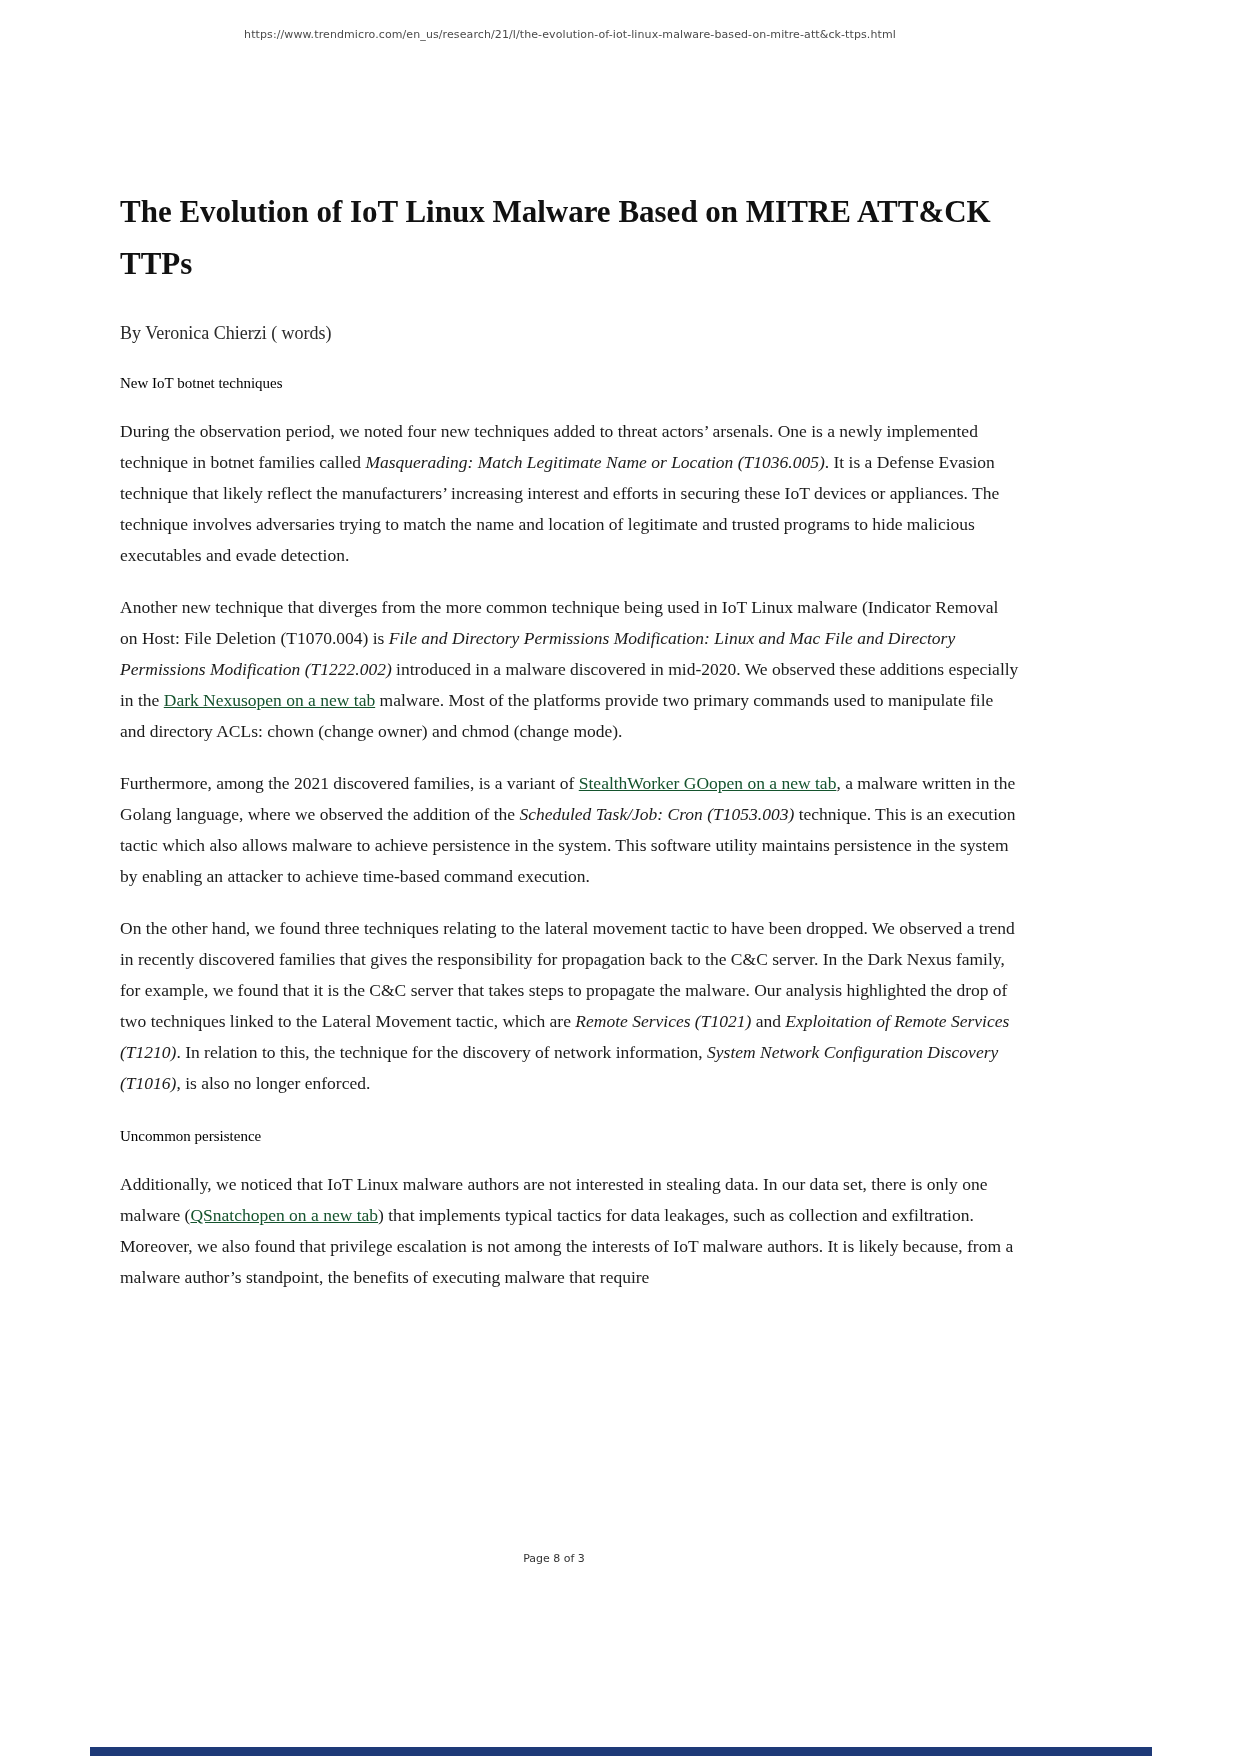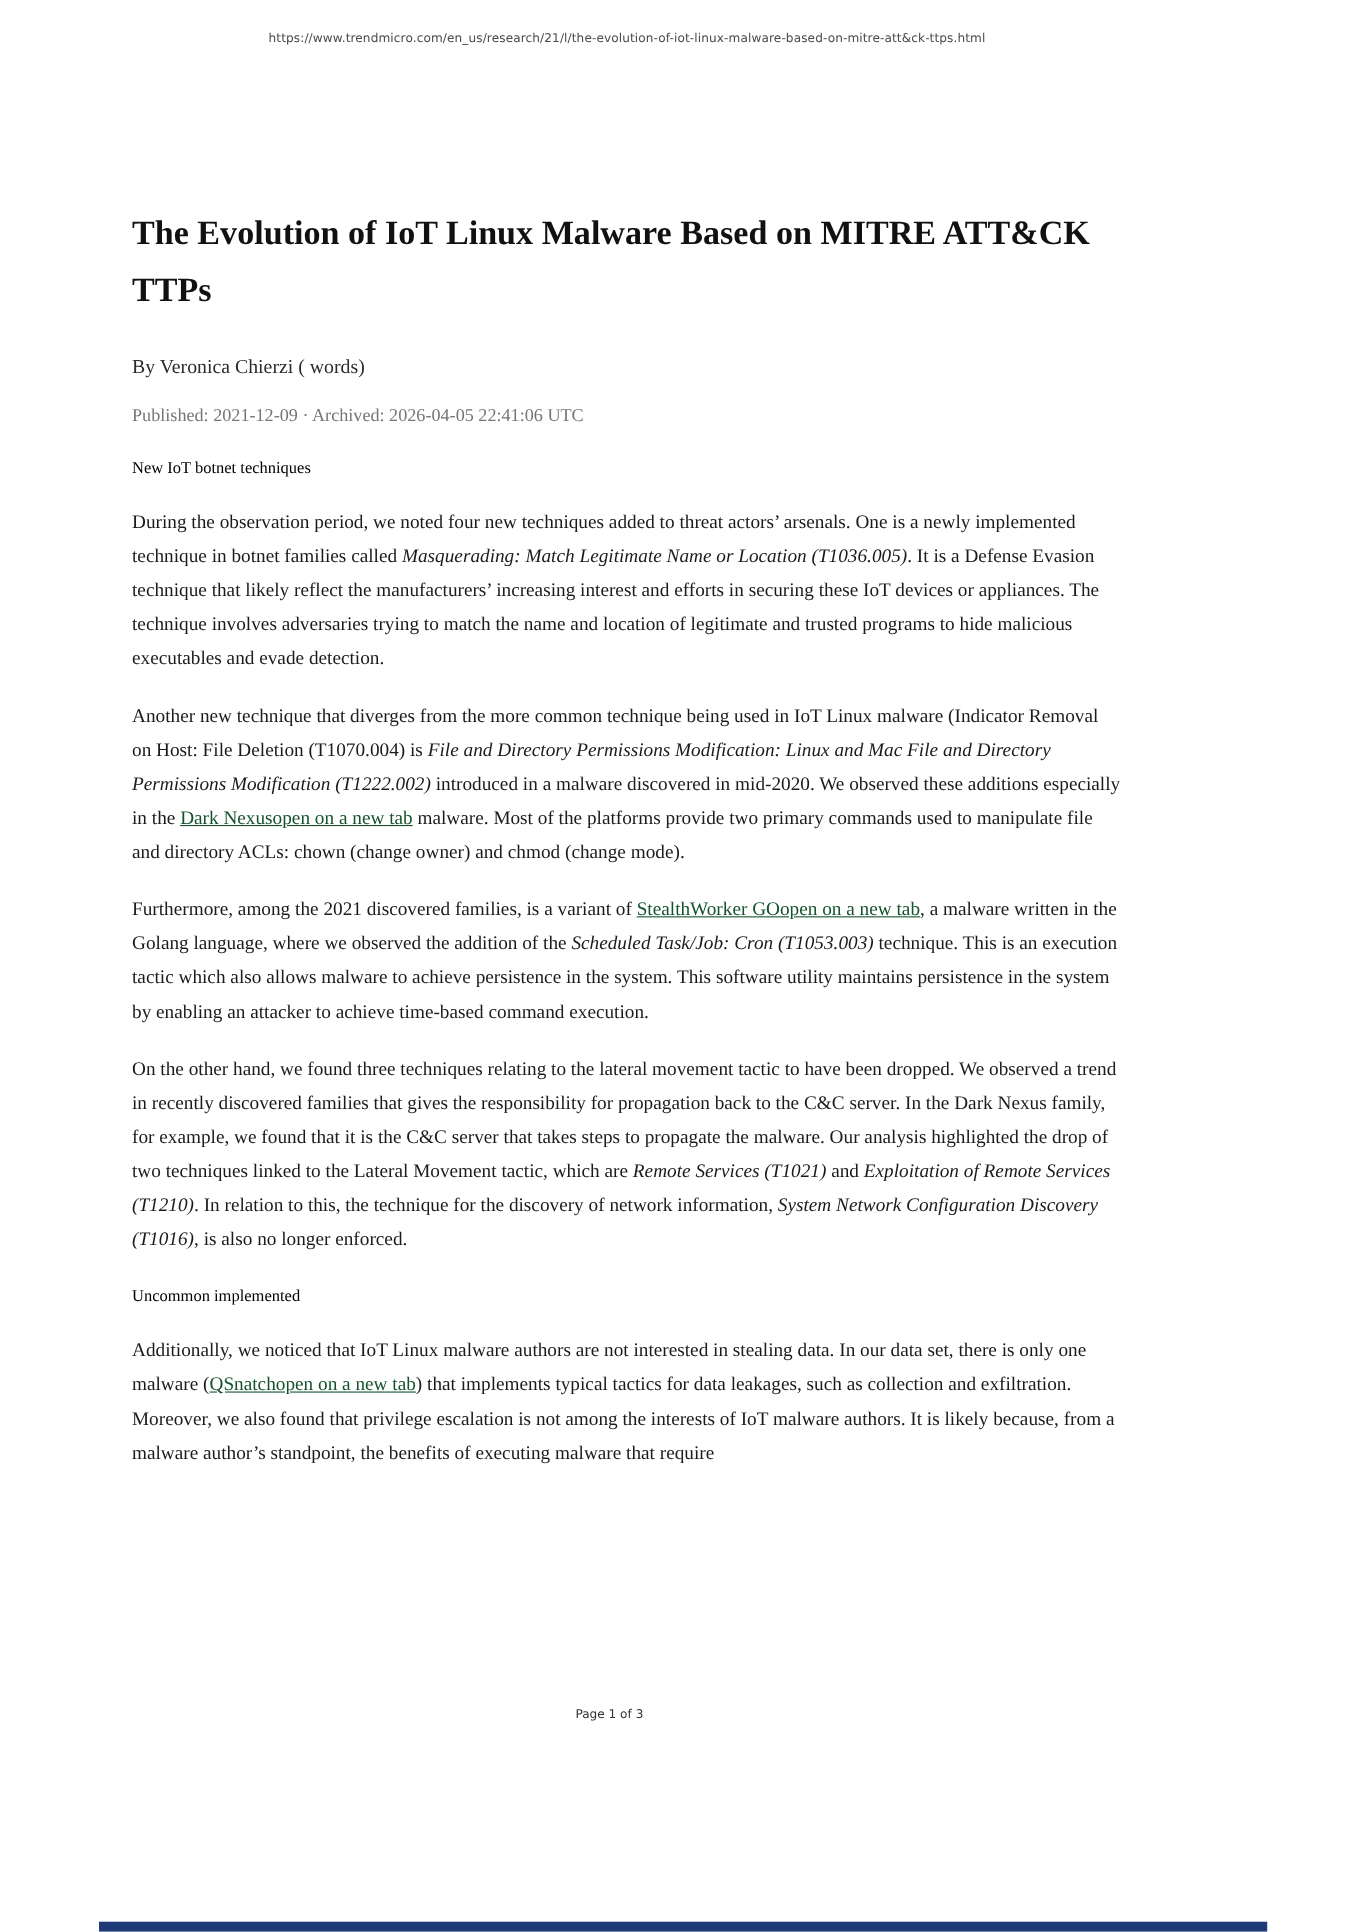--- a/index.html
+++ b/index.html
@@ -90,34 +90,33 @@
 <body>
 
 <div class="print-header">https://www.trendmicro.com/en_us/research/21/l/the-evolution-of-iot-linux-malware-based-on-mitre-att&amp;ck-ttps.html</div>
 
 <div class="content">
 
   <h1 class="article-title">The Evolution of IoT Linux Malware Based on MITRE ATT&amp;CK TTPs</h1>
 
   <p class="byline">By Veronica Chierzi ( words)</p>
 
-  <p class="meta">Published: 2021-12-09 · Archived: 2026-04-05 22:41:06 UTC</p>
 
   <h2 class="section-heading">New IoT botnet techniques</h2>
 
   <p class="body"><span>During the observation period, we noted four new techniques added to threat actors’ arsenals. One is a newly implemented technique in botnet families called </span><em>Masquerading: Match Legitimate Name or Location (T1036.005)</em><span>. It is a Defense Evasion technique that likely reflect the manufacturers’ increasing interest and efforts in securing these IoT devices or appliances. The technique involves adversaries trying to match the name and location of legitimate and trusted programs to hide malicious executables and evade detection.</span></p>
 
   <p class="body"><span>Another new technique that diverges from the more common technique being used in IoT Linux malware (Indicator Removal on Host: File Deletion (T1070.004) is </span><em>File and Directory Permissions Modification: Linux and Mac File and Directory Permissions Modification (T1222.002)</em><span> introduced in a malware discovered in mid-2020. We observed these additions especially in the </span><a class="inline-link" href="#">Dark Nexusopen on a new tab</a><span> malware. Most of the platforms provide two primary commands used to manipulate file and directory ACLs: chown (change owner) and chmod (change mode).</span></p>
 
   <p class="body"><span>Furthermore, among the 2021 discovered families, is a variant of </span><a class="inline-link" href="#">StealthWorker GOopen on a new tab</a><span>, a malware written in the Golang language, where we observed the addition of the </span><em>Scheduled Task/Job: Cron (T1053.003)</em><span> technique. This is an execution tactic which also allows malware to achieve persistence in the system. This software utility maintains persistence in the system by enabling an attacker to achieve time-based command execution.</span></p>
 
 
   <p class="body"><span>On the other hand, we found three techniques relating to the lateral movement tactic to have been dropped. We observed a trend in recently discovered families that gives the responsibility for propagation back to the C&amp;C server. In the Dark Nexus family, for example, we found that it is the C&amp;C server that takes steps to propagate the malware. Our analysis highlighted the drop of two techniques linked to the Lateral Movement tactic, which are </span><em>Remote Services (T1021)</em><span> and </span><em>Exploitation of Remote Services (T1210)</em><span>. In relation to this, the technique for the discovery of network information, </span><em>System Network Configuration Discovery (T1016)</em><span>, is also no longer enforced.</span></p>
 
-  <h2 class="section-heading">Uncommon implemented</h2>
+  <h2 class="section-heading">Uncommon persistence</h2>
 
   <p class="body"><span>Additionally, we noticed that IoT Linux malware authors are not interested in stealing data. In our data set, there is only one malware (</span><a class="inline-link" href="#">QSnatchopen on a new tab</a><span>) that implements typical tactics for data leakages, such as collection and exfiltration. Moreover, we also found that privilege escalation is not among the interests of IoT malware authors. It is likely because, from a malware author’s standpoint, the benefits of executing malware that require</span></p>
 
 </div>
 
-<div class="page-footer">Page 1 of 3</div>
+<div class="page-footer">Page 8 of 3</div>
 
 <div class="next-page-edge"></div>
 
 </body></html>

